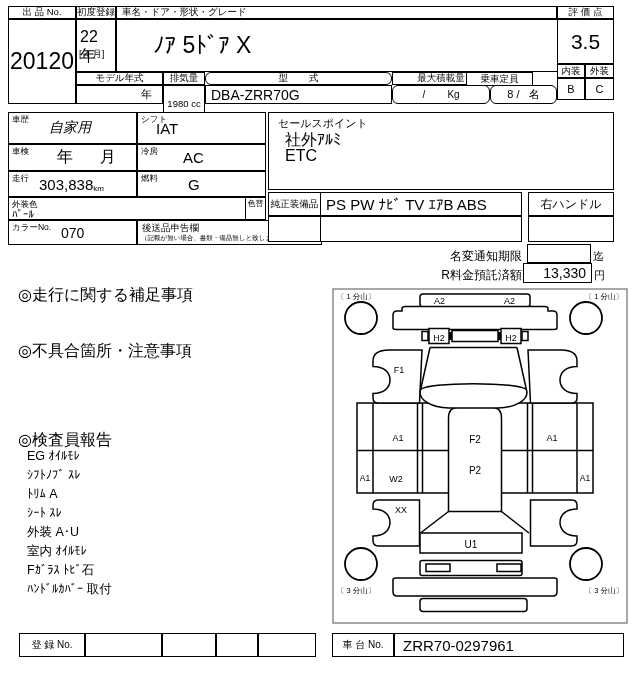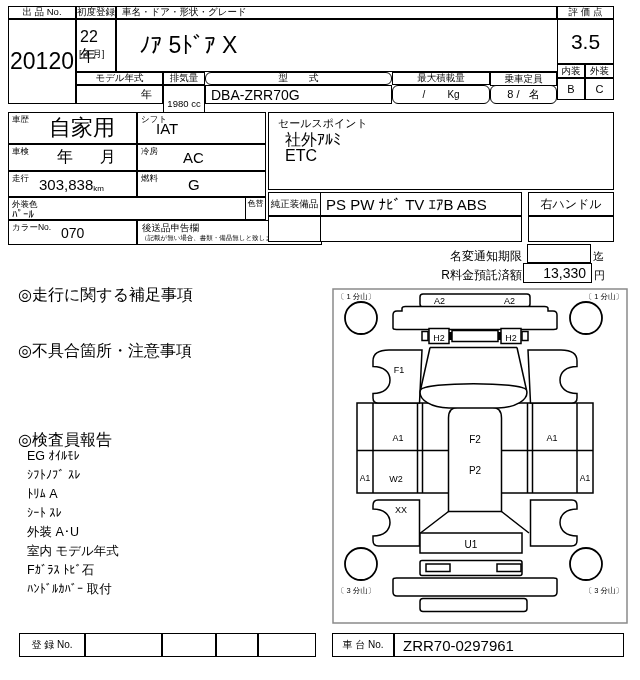--- a/index.html
+++ b/index.html
@@ -6,55 +6,55 @@
   body{width:640px;height:680px;position:relative;font-family:"Liberation Sans","DejaVu Sans",sans-serif;color:#000;}
   .cell{position:absolute;box-sizing:border-box;border:1.5px solid #000;background:#fff;}
   .noborder{position:absolute;box-sizing:border-box;}
   .c{display:flex;align-items:center;justify-content:center;text-align:left;}
   .l{display:flex;align-items:center;justify-content:flex-start;}
   .r{display:flex;align-items:center;justify-content:flex-end;}
   .pre{white-space:pre;border-radius:6px;}
   .lab{position:absolute;top:1px;left:3px;font-size:8.5px;}
   .fs8{font-size:8px;}.fs9{font-size:9.5px;}.fs10{font-size:10px;}.fs11{font-size:11px;}
   .fs12{font-size:12px;}.fs13{font-size:16px;}.fs14{font-size:14px;}.fs15{font-size:15px;}
-  .fs17{font-size:22px;}.fs21{font-size:21px;}.fs23{font-size:23px;}
+  .fs17{font-size:14px;font-style:italic;}.fs21{font-size:21px;}.fs23{font-size:23px;}
   .note6{font-size:6.5px;}
   svg text{font-family:"Liberation Sans","DejaVu Sans",sans-serif;}
 </style>
 </head>
 <body>
 
 <div class="cell c fs9" style="left:8px;top:6px;width:68px;height:13px">出 品 No.</div>
 <div class="cell c fs23" style="left:8px;top:19px;width:68px;height:85px">20120</div>
 
 <div class="cell c fs9" style="left:76px;top:6px;width:40px;height:13px">初度登録</div>
 <div class="cell" style="left:76px;top:19px;width:40px;height:53px">
   <div class="noborder fs13" style="left:3px;top:8px">22 年</div>
   <div class="noborder fs9" style="left:2px;top:28px">[ 4 月]</div>
 </div>
 
 <div class="cell l fs9" style="left:116px;top:6px;width:441px;height:13px;padding-left:5px">車名・ドア・形状・グレード</div>
-<div class="cell l fs23" style="left:116px;top:19px;width:471px;height:53px;padding-left:22px">ﾉｱ 5ﾄﾞｱ  X</div>
+<div class="cell l fs23" style="left:116px;top:19px;width:471px;height:53px;padding-left:36px">ﾉｱ 5ﾄﾞｱ  X</div>
 
 <div class="cell c fs9" style="left:557px;top:6px;width:57px;height:13px">評 価 点</div>
 <div class="cell c fs21" style="left:557px;top:19px;width:57px;height:45px">3.5</div>
 <div class="cell c fs9" style="left:557px;top:64px;width:28px;height:14px">内装</div>
 <div class="cell c fs9" style="left:585px;top:64px;width:29px;height:14px">外装</div>
 <div class="cell c fs11" style="left:557px;top:78px;width:28px;height:22px">B</div>
 <div class="cell c fs11" style="left:585px;top:78px;width:29px;height:22px">C</div>
 
 <div class="cell c fs9" style="left:76px;top:72px;width:87px;height:13px">モデル年式</div>
 <div class="cell r fs11" style="left:76px;top:85px;width:87px;height:19px;padding-right:10px">年</div>
 <div class="cell c fs9" style="left:163px;top:72px;width:42px;height:13px">排気量</div>
 <div class="cell c fs9" style="left:163px;top:85px;width:42px;height:37px">1980 cc</div>
 <div class="cell c fs9 pre" style="left:205px;top:72px;width:187px;height:13px">型        式</div>
 <div class="cell l fs14" style="left:205px;top:85px;width:187px;height:19px;padding-left:5px">DBA-ZRR70G</div>
 <div class="cell c fs9" style="left:392px;top:72px;width:98px;height:13px">最大積載量</div>
 <div class="cell c fs10 pre" style="left:392px;top:85px;width:98px;height:19px">/        Kg</div>
-<div class="cell c fs9" style="left:490px;top:72px;width:67px;height:14px">乗車定員</div>
+<div class="cell c fs9" style="left:466px;top:72px;width:67px;height:14px">乗車定員</div>
 <div class="cell c fs11 pre" style="left:490px;top:85px;width:67px;height:19px">8 /   名</div>
 
 <div class="cell l" style="left:8px;top:112px;width:129px;height:32px;padding-left:40px">
   <span class="lab">車歴</span>
   <span class="fs17">自家用</span>
 </div>
 <div class="cell l" style="left:137px;top:112px;width:129px;height:32px;padding-left:18px">
   <span class="lab">シフト</span>
   <span class="fs15">IAT</span>
 </div>
@@ -110,21 +110,21 @@
 
 <div class="noborder fs13" style="left:18px;top:285px">◎走行に関する補足事項</div>
 <div class="noborder fs13" style="left:18px;top:341px">◎不具合箇所・注意事項</div>
 <div class="noborder fs13" style="left:18px;top:430px">◎検査員報告</div>
 <div class="noborder" style="left:27px;top:447px;line-height:19px;font-size:12.5px">
   <div>EG ｵｲﾙﾓﾚ</div>
   <div>ｼﾌﾄﾉﾌﾞ ｽﾚ</div>
   <div>ﾄﾘﾑ A</div>
   <div>ｼｰﾄ ｽﾚ</div>
   <div>外装 A･U</div>
-  <div>室内 モデル年式</div>
+  <div>室内 ｵｲﾙﾓﾚ</div>
   <div>Fｶﾞﾗｽ ﾄﾋﾞ石</div>
   <div>ﾊﾝﾄﾞﾙｶﾊﾞｰ 取付</div>
 </div>
 
 <svg viewBox="0 0 296 336" style="position:absolute;left:332px;top:288px;width:296px;height:336px">
   <rect x="1" y="1" width="294" height="334" fill="none" stroke="#8a8a8a" stroke-width="1.5"></rect>
   <g fill="#fff" stroke="#000" stroke-width="1.8">
     <circle cx="29" cy="30" r="16"></circle>
     <circle cx="254" cy="30" r="16"></circle>
     <circle cx="29" cy="276" r="16"></circle>

